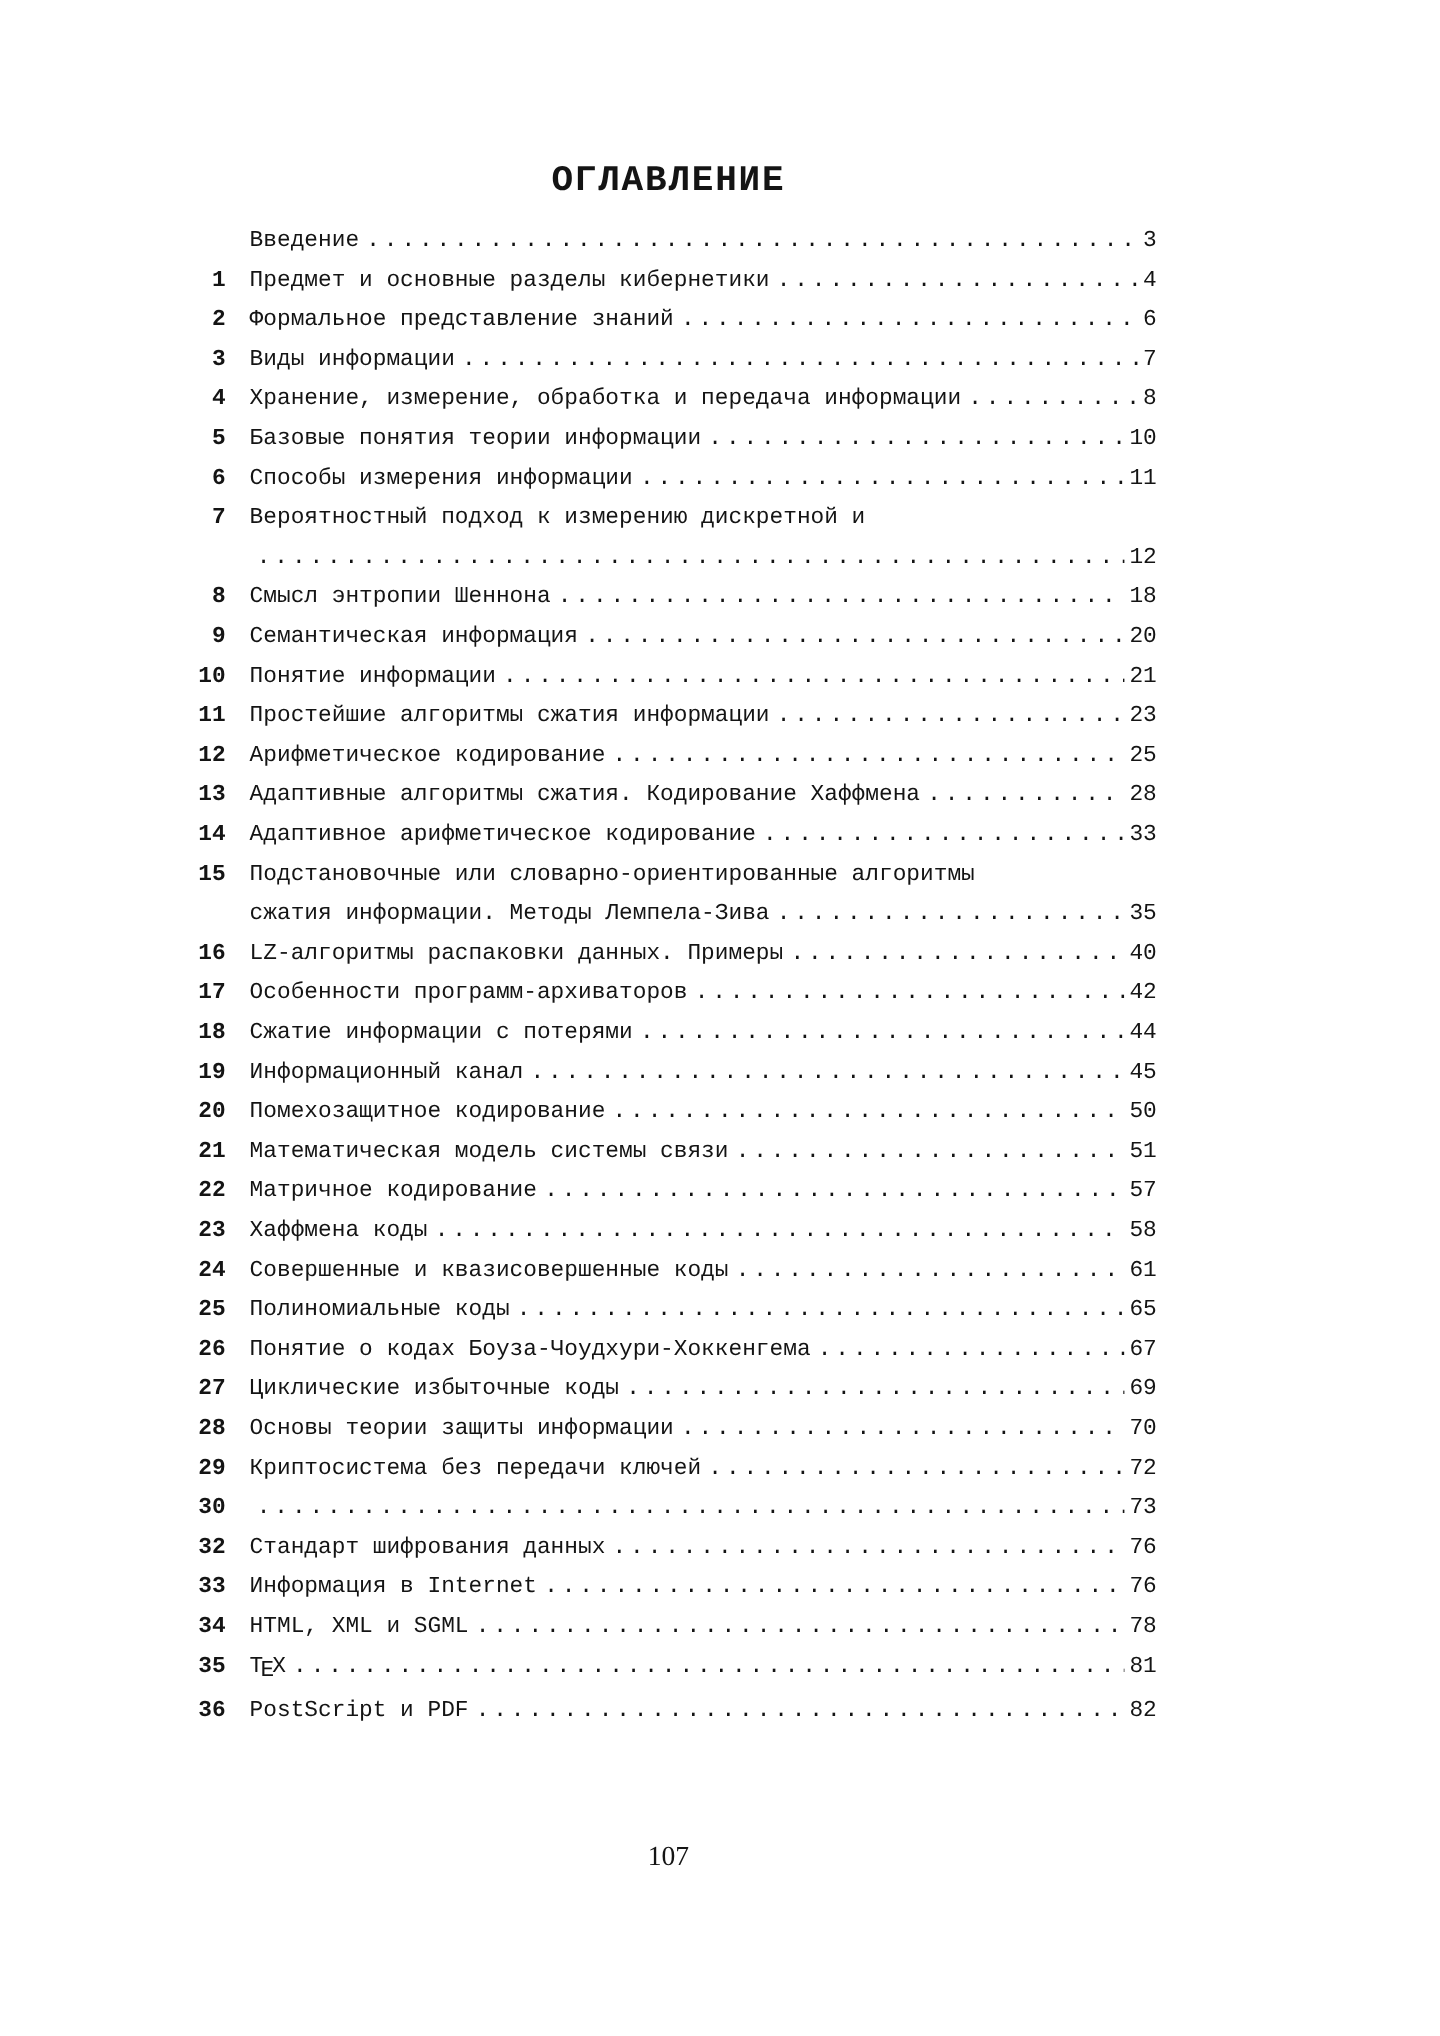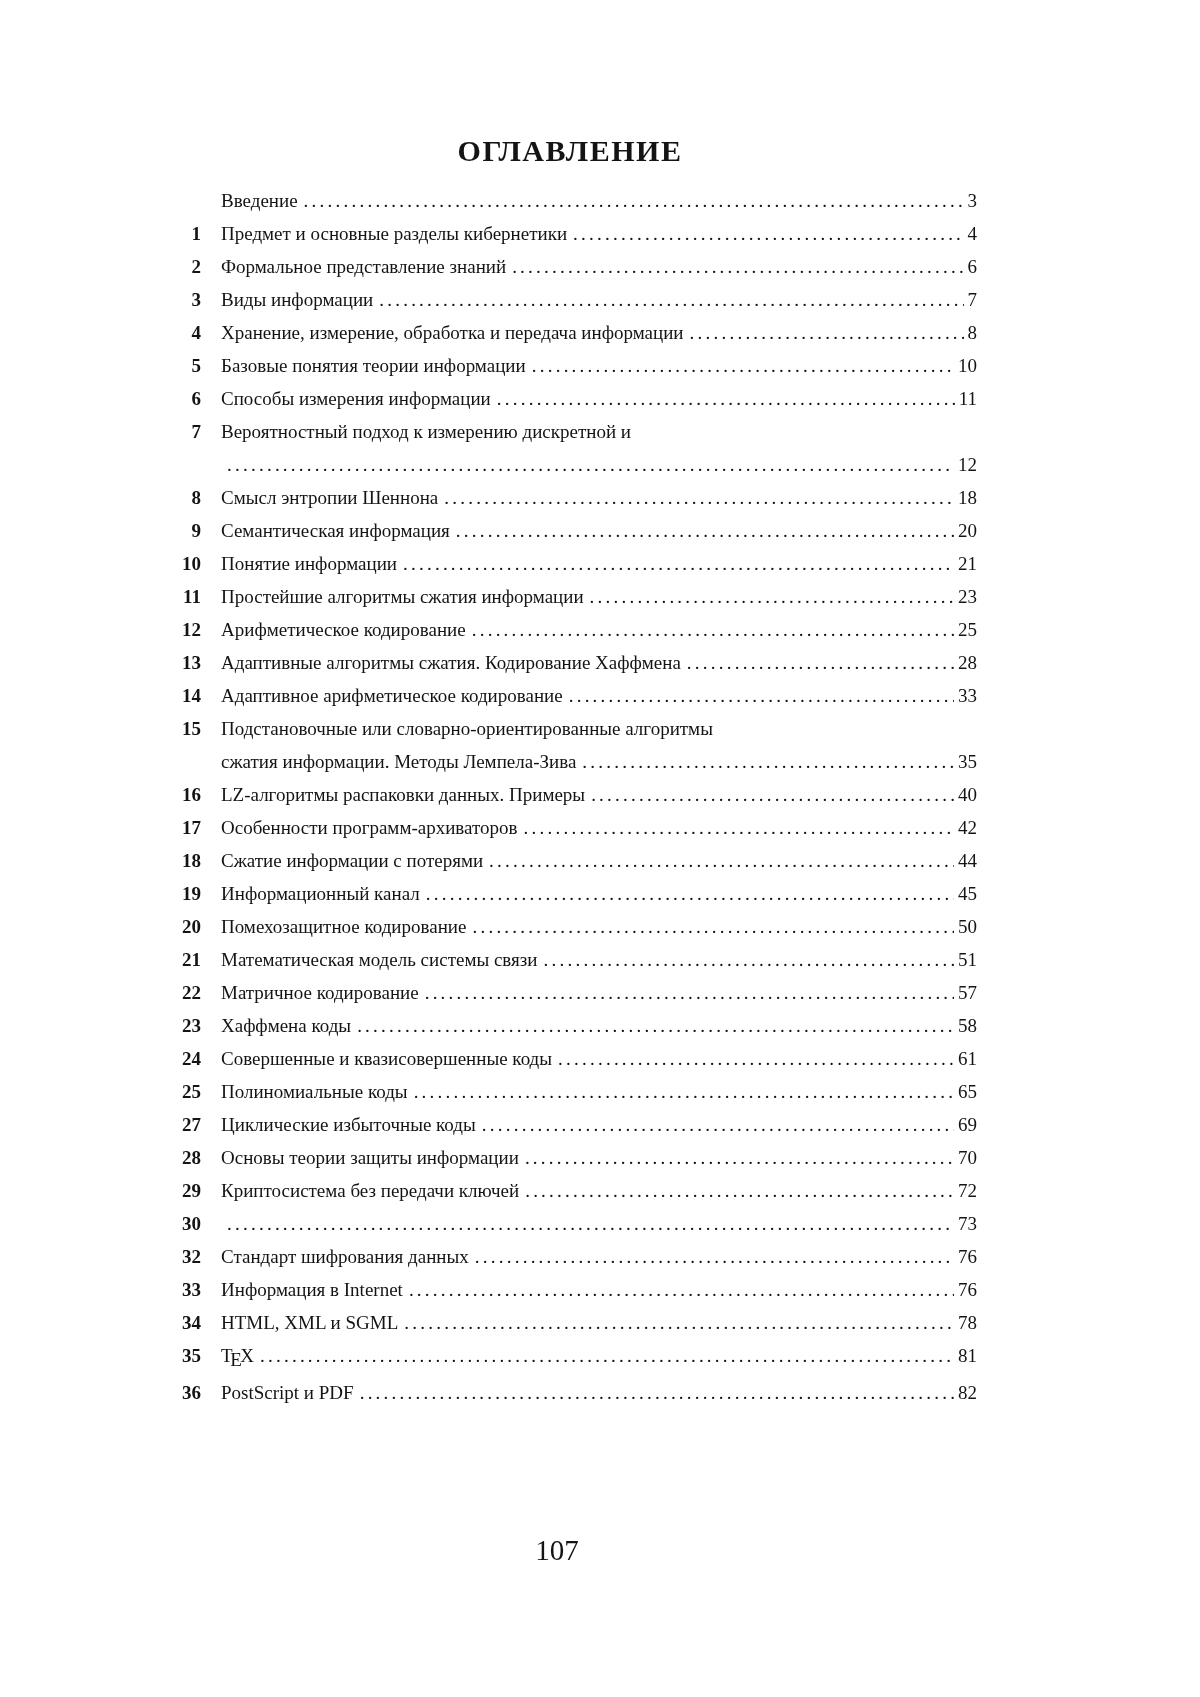--- a/index.html
+++ b/index.html
@@ -10,22 +10,23 @@
     color: #141414;
   }
   .page {
     position: relative;
     width: 1200px; height: 1697px;
     background: #ffffff;
     overflow: hidden;
   }
   .content {
     position: absolute;
-    left: 163px; top: 132px;
+    left: 150px; top: 132px;
     width: 814px;
+    font-family: Liberation Mono, monospace;
   }
   .toc-title {
     text-align: center;
     font-size: 30px;
     font-weight: 700;
     letter-spacing: 1.5px;
     line-height: 38px;
     margin-bottom: 14px;
   }
   .toc-row {
@@ -63,21 +64,21 @@
   }
   .tex-e {
     vertical-align: -0.215em;
     margin: 0 -0.09em 0 -0.12em;
   }
   .footer {
     position: absolute;
     left: 150px; top: 1534px;
     width: 814px;
     text-align: center;
-    font-size: 29px;
+    font-size: 23px;
   }
 </style>
 </head>
 <body>
 
 <div class="page">
   <div class="content">
     <div class="toc-title">ОГЛАВЛЕНИЕ</div>
     <div class="toc" id="toc">
         <div class="toc-row">
@@ -237,20 +238,26 @@
           <span class="toc-dots"></span>
           <span class="toc-page">61</span>
         </div>
         <div class="toc-row">
           <span class="toc-num">25</span>
           <span class="toc-text">Полиномиальные коды</span>
           <span class="toc-dots"></span>
           <span class="toc-page">65</span>
         </div>
         <div class="toc-row">
+          <span class="toc-num">26</span>
+          <span class="toc-text">Понятие о кодах Боуза-Чоудхури-Хоккенгема</span>
+          <span class="toc-dots"></span>
+          <span class="toc-page">67</span>
+        </div>
+        <div class="toc-row">
           <span class="toc-num">27</span>
           <span class="toc-text">Циклические избыточные коды</span>
           <span class="toc-dots"></span>
           <span class="toc-page">69</span>
         </div>
         <div class="toc-row">
           <span class="toc-num">28</span>
           <span class="toc-text">Основы теории защиты информации</span>
           <span class="toc-dots"></span>
           <span class="toc-page">70</span>

